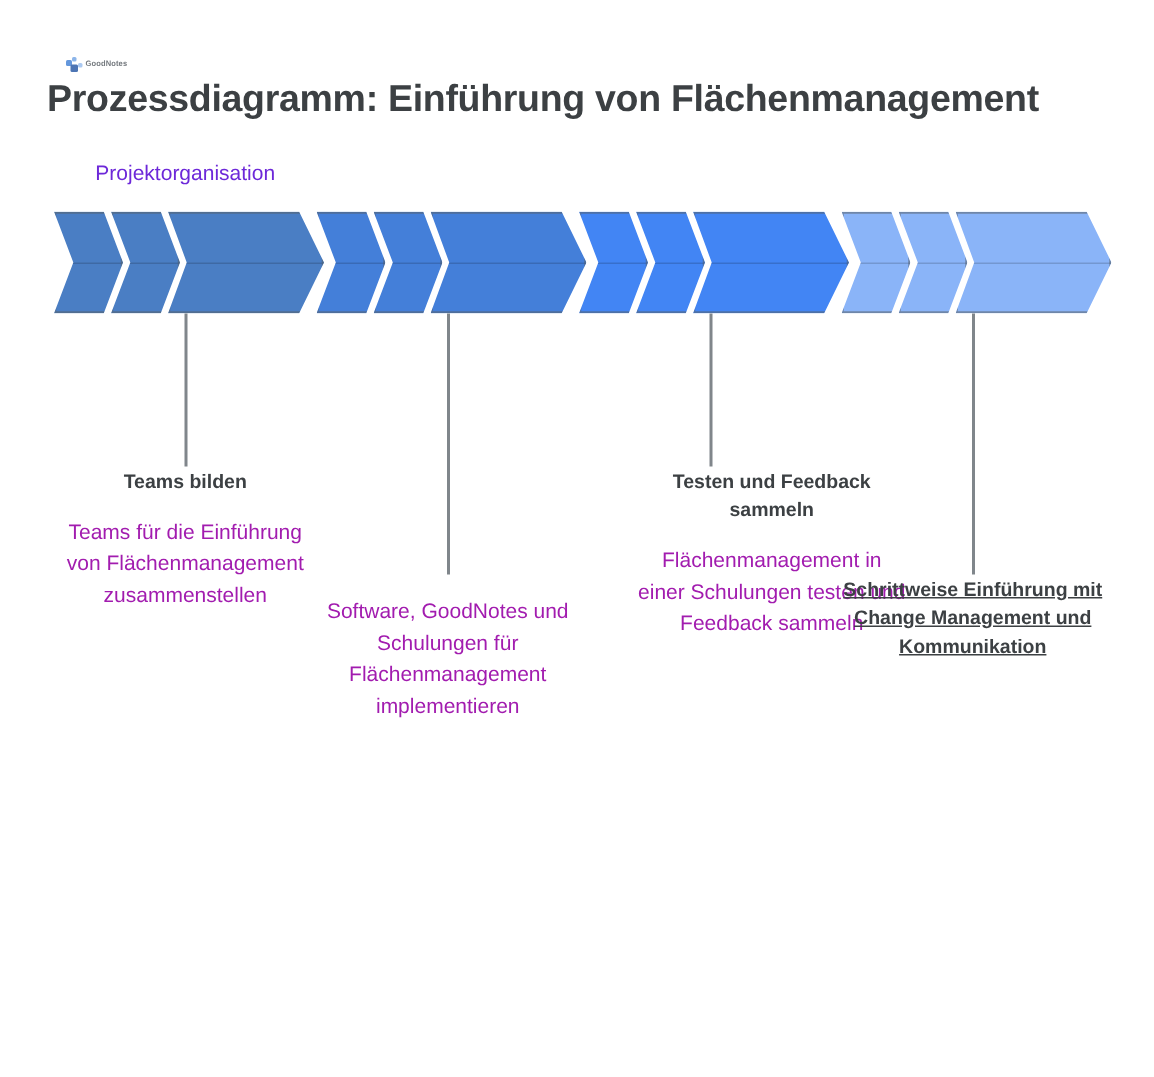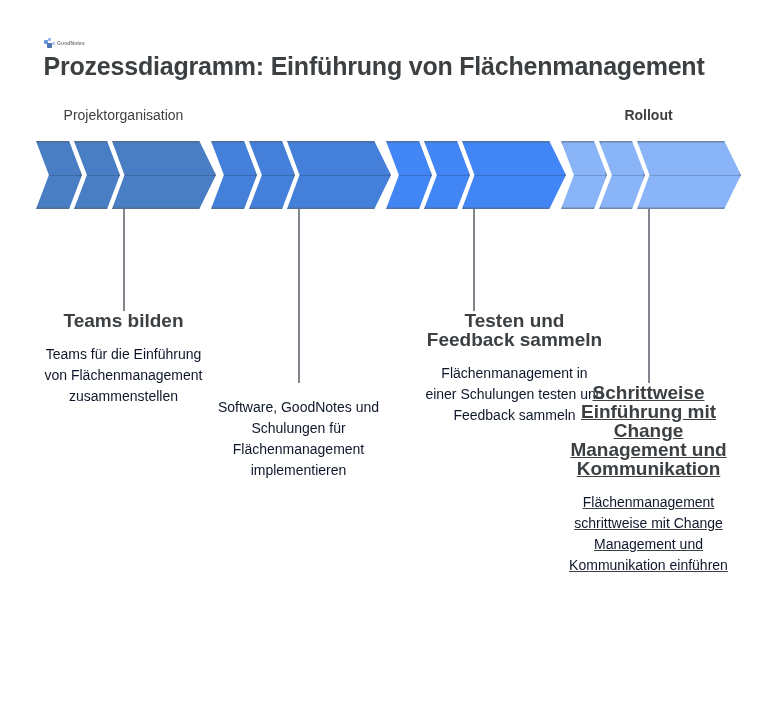--- a/index.html
+++ b/index.html
@@ -54,21 +54,21 @@
     font-size: 5px;
     letter-spacing: 0.1px;
     color: #5b6167;
     white-space: nowrap;
     font-weight: bold;
     transform: scale(1, 1.05);
   }
 
   #page-title {
     position: absolute;
-    left: 12px;
+    left: 0;
     top: 52px;
     width: 724px;
     text-align: center;
     font-size: 25px;
     font-weight: bold;
     color: #3c4043;
     letter-spacing: -0.2px;
     white-space: nowrap;
   }
 
@@ -91,21 +91,21 @@
   .col-2 { left: 386px; }
   .col-3 { left: 561px; }
 
   .col-header {
     position: absolute;
     top: 106px;
     left: 0;
     width: 175px;
     text-align: center;
     font-size: 14px;
-    color: #404040;
+    color: #6d28d9;
     line-height: 19px;
   }
   .col-header.bold { font-weight: bold; }
 
   
   .chevron-group {
     position: absolute;
     top: 141px;
     left: 0;
     width: 175px;
@@ -158,30 +158,30 @@
   }
 
   
   .text-block {
     position: absolute;
     left: -3px;
     width: 181px;
     text-align: center;
   }
   .tb-heading {
-    font-size: 19px;
+    font-size: 13px;
     font-weight: bold;
     color: #3c4043;
     line-height: 19px;
   }
   .tb-body {
     margin-top: 14px;
     font-size: 14px;
     font-weight: normal;
-    color: #0f172a;
+    color: #a21caf;
     line-height: 21px;
   }
 </style>
 </head>
 <body style="background: rgb(255, 255, 255);">
 
 <div id="header">
 
   <div id="logo">
     <span class="logo-mark">
@@ -276,21 +276,20 @@
 
     <div class="connector" style="top: 209px; height: 102px; background: rgb(128, 134, 139);"></div>
 
     <div class="text-block" style="top: 311px; margin-left: 41px;">
       <div class="tb-heading">Testen und Feedback sammeln</div>
       <div class="tb-body">Flächenmanagement in einer Schulungen testen und Feedback sammeln</div>
     </div>
   </div>
 
   <div class="column col-3">
-    <div class="col-header bold">Rollout</div>
 
     <div class="chevron-group">
       <div class="chev small c1" style="--chev-color: #8ab4f8;">
         <span class="face"></span>
           <span class="seam"></span>
           <span class="edge"></span>
       </div>
       <div class="chev small c2" style="--chev-color: #8ab4f8;">
         <span class="face"></span>
           <span class="seam"></span>
@@ -300,17 +299,16 @@
         <span class="face"></span>
           <span class="seam"></span>
           <span class="edge"></span>
       </div>
     </div>
 
     <div class="connector" style="top: 209px; height: 174px; background: rgb(128, 134, 139);"></div>
 
     <div class="text-block" style="top: 383px; text-decoration: underline;">
       <div class="tb-heading">Schrittweise Einführung mit Change Management und Kommunikation</div>
-      <div class="tb-body">Flächenmanagement schrittweise mit Change Management und Kommunikation einführen</div>
     </div>
   </div>
 
 </div>
 
 </body></html>

